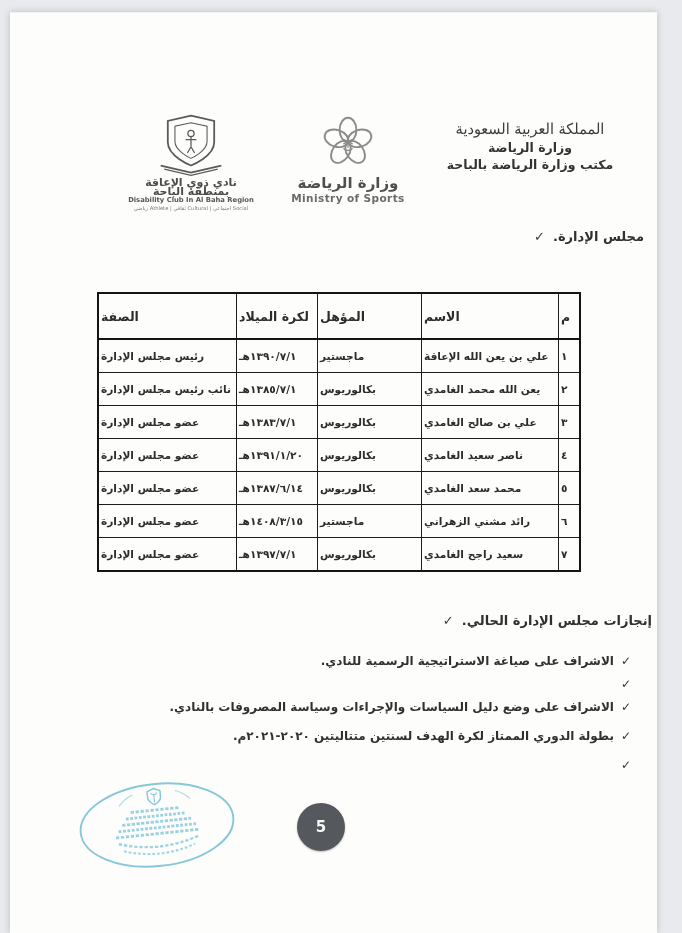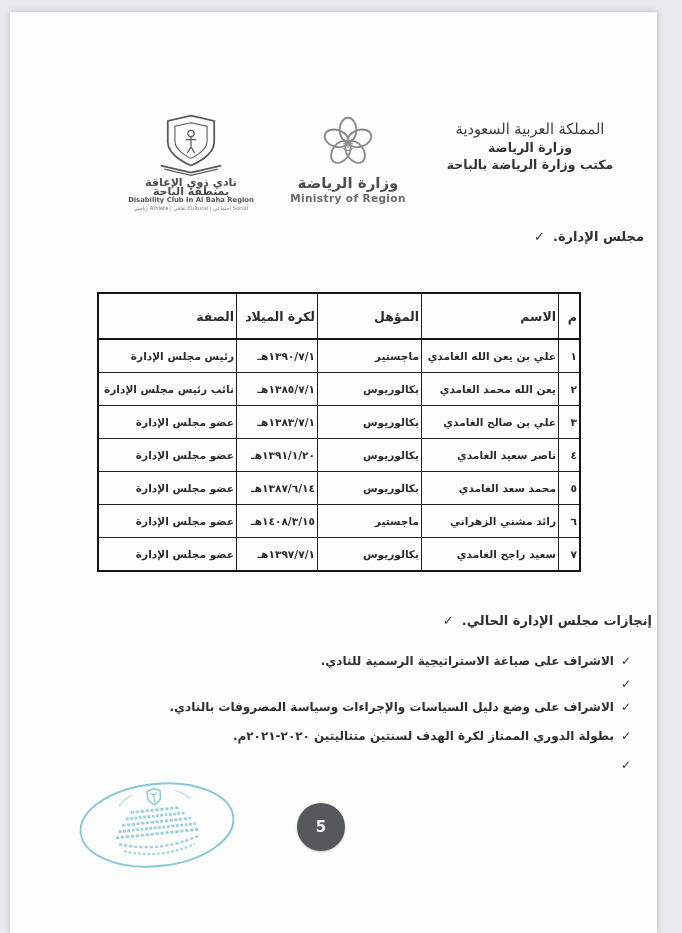--- a/index.html
+++ b/index.html
@@ -36,21 +36,21 @@
   .hbullet .check{font-weight:600;color:#3a3a3a;}
   #board-heading{top:217px;padding-right:13px;font-size:13px;}
   #achievements-heading{top:601px;padding-right:5px;font-size:13px;}
 
   
   .board-table{
     position:absolute;left:87px;top:280px;width:456px;
     border-collapse:collapse;direction:rtl;table-layout:fixed;
     font-weight:700;color:#2c2c2c;
   }
-  .board-table th,.board-table td{border:1px solid #1c1c1c;text-align:right;vertical-align:middle;padding:0 2px;overflow:hidden;}
+  .board-table th,.board-table td{border:1px solid #1c1c1c;text-align:left;vertical-align:middle;padding:0 2px;overflow:hidden;}
   .board-table{border:2.5px solid #141414;}
   .board-table th{height:44px;font-size:12.5px;border-bottom:2px solid #141414;}
   .board-table td{height:32px;font-size:10.6px;white-space:nowrap;}
   .board-table th:nth-child(1),.board-table td:nth-child(1){width:16px;}
   .board-table th:nth-child(2),.board-table td:nth-child(2){width:132px;}
   .board-table th:nth-child(3),.board-table td:nth-child(3){width:99px;}
   .board-table th:nth-child(4),.board-table td:nth-child(4){width:76px;}
   .board-table th:nth-child(5),.board-table td:nth-child(5){width:133px;}
 
   
@@ -96,21 +96,21 @@
         <ellipse cx="45" cy="17" rx="9" ry="13" transform="rotate(0,45,30)"></ellipse>
         <ellipse cx="45" cy="17" rx="9" ry="13" transform="rotate(72,45,30)"></ellipse>
         <ellipse cx="45" cy="17" rx="9" ry="13" transform="rotate(144,45,30)"></ellipse>
         <ellipse cx="45" cy="17" rx="9" ry="13" transform="rotate(216,45,30)"></ellipse>
         <ellipse cx="45" cy="17" rx="9" ry="13" transform="rotate(288,45,30)"></ellipse>
         <path d="M45 23 v13 M40 27 l10 5 M50 27 l-10 5" stroke-width="1.4"></path>
         <path d="M40 37 q5 4 10 0" stroke-width="1.4"></path>
       </g>
     </svg>
     <div class="min-ar">وزارة الرياضة</div>
-    <div class="min-en">Ministry of Region</div>
+    <div class="min-en">Ministry of Sports</div>
   </div>
 
   <div class="letterhead">
     <div class="lh1">المملكة العربية السعودية</div>
     <div class="lh">وزارة الرياضة</div>
     <div class="lh">مكتب وزارة الرياضة بالباحة</div>
   </div>
 
   <div class="hbullet" id="board-heading">
     <span>مجلس الإدارة.</span>
@@ -123,21 +123,21 @@
           <th>م</th>
           <th>الاسم</th>
           <th>المؤهل</th>
           <th>لكرة الميلاد</th>
           <th>الصفة</th>
         </tr>
     </thead>
     <tbody>
         <tr>
           <td>١</td>
-          <td>علي بن يعن الله الغامدي</td>
+          <td>علي بن يعن الله الإعاقة</td>
           <td>ماجستير</td>
           <td>١٣٩٠/٧/١هـ</td>
           <td>رئيس مجلس الإدارة</td>
         </tr>
         <tr>
           <td>٢</td>
           <td>يعن الله محمد الغامدي</td>
           <td>بكالوريوس</td>
           <td>١٣٨٥/٧/١هـ</td>
           <td>نائب رئيس مجلس الإدارة</td>

